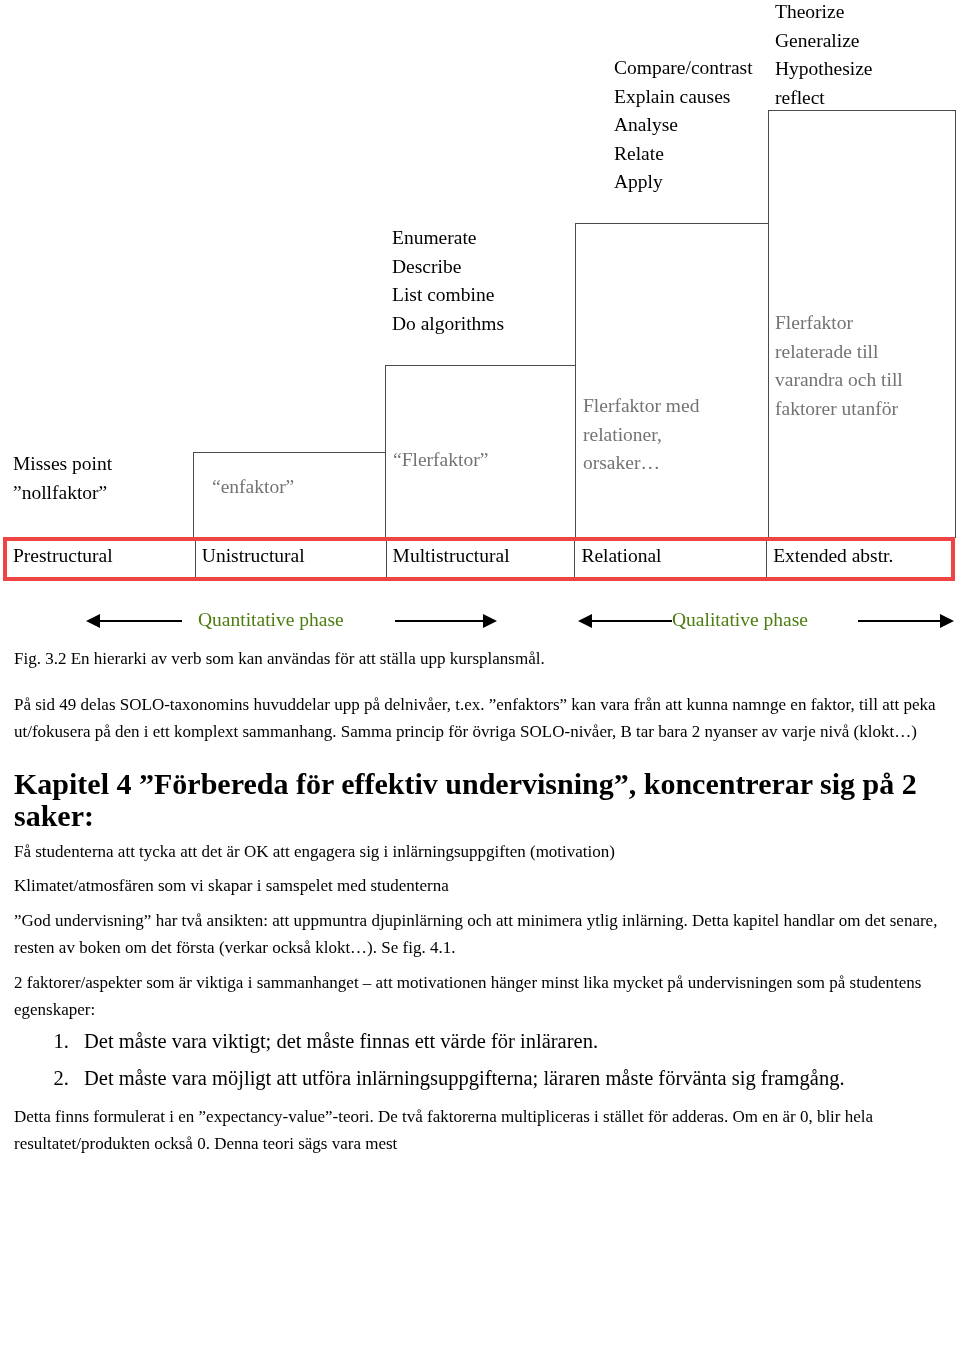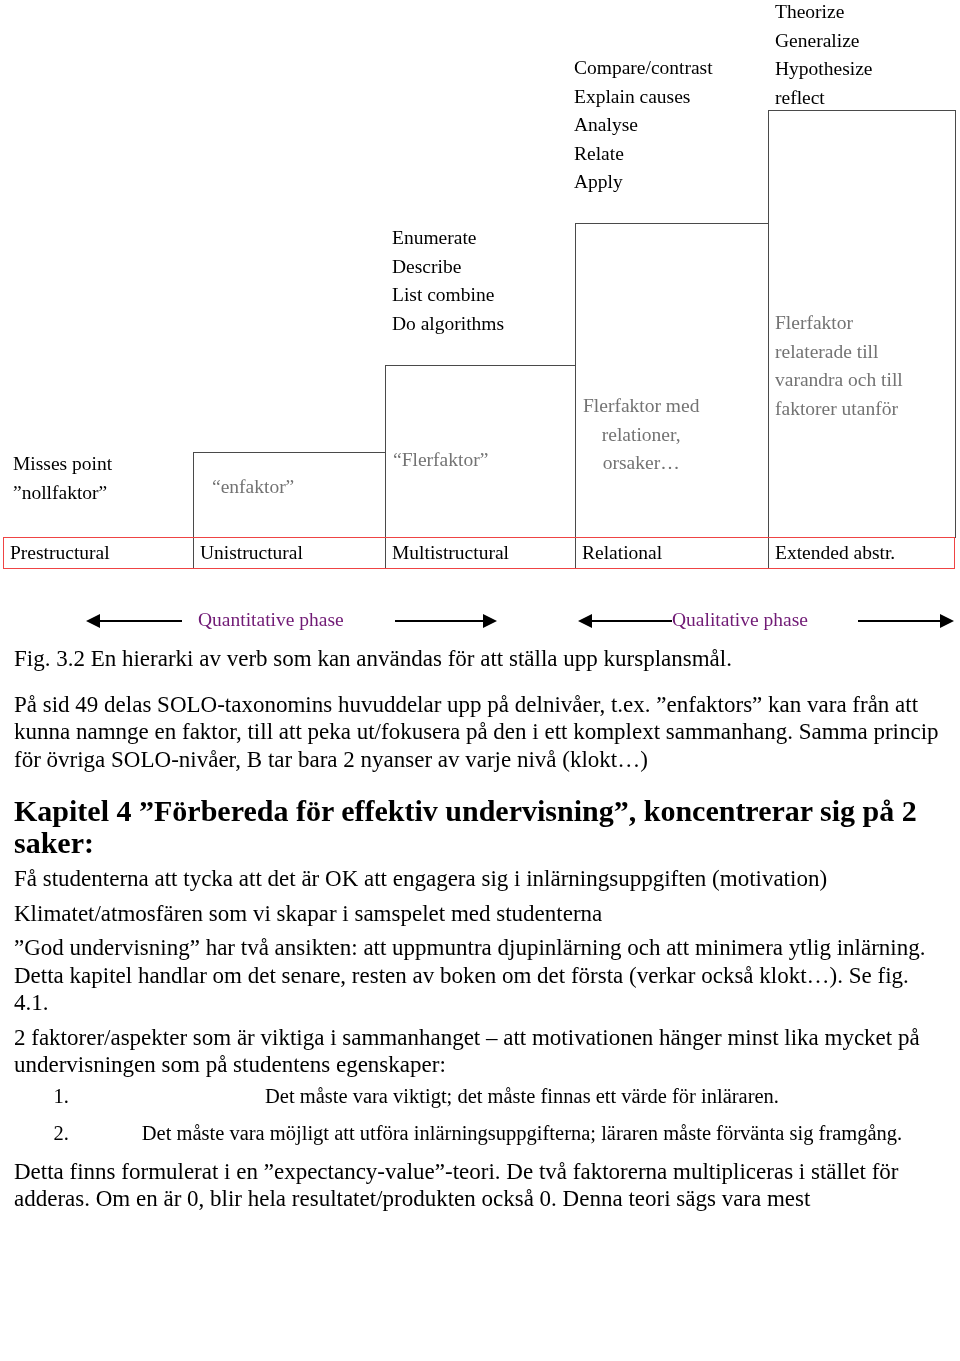--- a/index.html
+++ b/index.html
@@ -48,23 +48,23 @@
     color: #737373;
     white-space: nowrap;
   }
 
   
   #label-row {
     position: absolute;
     left: 3px;
     top: 537px;
     width: 952px;
-    height: 32px;
+    height: 44px;
     box-sizing: border-box;
-    border: 1px solid #ef4444;
+    border: 4px solid #ef4444;
     display: flex;
   }
   #label-row .cell {
     box-sizing: border-box;
     border-right: 1px solid #4a4a4a;
     font-size: 19.5px;
     line-height: 29px;
     padding-left: 6px;
     white-space: nowrap;
     overflow: hidden;
@@ -77,21 +77,21 @@
     left: 0;
     top: 600px;
     width: 960px;
     height: 34px;
   }
   .phase-label {
     position: absolute;
     font-size: 19.5px;
     line-height: 22px;
     white-space: nowrap;
-    color: #701a75;
+    color: #4d7c0f;
   }
   .arrow-line {
     position: absolute;
     height: 0;
     border-top: 2.5px solid #000;
   }
   .arrow-head {
     position: absolute;
     width: 0; height: 0;
     border-top: 7px solid transparent;
@@ -101,21 +101,21 @@
   .arrow-head.right { border-left: 14px solid #000; }
 
   
   #body-text {
     position: absolute;
     left: 0;
     top: 645px;
     width: 960px;
   }
   .para {
-    font-size: 23px;
+    font-size: 17px;
     line-height: 27.5px;
     margin: 0;
     padding: 0 14px 0 14px;
     color: #000;
   }
   .caption { margin-bottom: 18px; }
   .gap-sm { margin-bottom: 7px; }
   .gap-md { margin-bottom: 13px; font-family: Liberation Serif, serif; }
 
   h2.chapter-heading {
@@ -129,58 +129,57 @@
 
   ol.num-list {
     margin: 4px 0 10px 0;
     padding-left: 74px;
     font-size: 20.5px;
     line-height: 27.5px;
   }
   ol.num-list li {
     margin-bottom: 10px;
     padding-left: 10px;
-    text-align: center;
   }
 </style>
 </head>
 <body>
 
 <div id="figure">
 
   <div class="vb-text" style="left:13px; top:450px;">Misses point
 ”nollfaktor”</div>
 
 
   <div class="vb-text" style="left:392px; top:224px;">Enumerate
 Describe
 List combine
 Do algorithms</div>
 
-  <div class="vb-text" style="left:574px; top:54px;">Compare/contrast
+  <div class="vb-text" style="left:614px; top:54px;">Compare/contrast
 Explain causes
 Analyse
 Relate
 Apply</div>
 
   <div class="vb-text" style="left:775px; top:-2px;">Theorize
 Generalize
 Hypothesize
 reflect</div>
 
   <div class="step" style="left:193px; top:452px; width:193px; height:86px;"></div>
   <div class="step" style="left:385px; top:365px; width:191px; height:173px;"></div>
   <div class="step" style="left:575px; top:223px; width:194px; height:315px;"></div>
   <div class="step" style="left:768px; top:110px; width:188px; height:428px;"></div>
 
   <div class="step-label" style="left:212px; top:477px;">“enfaktor”</div>
 
   <div class="step-label" style="left:393px; top:450px;">“Flerfaktor”</div>
 
-  <div class="step-label" style="left:583px; top:392px; line-height:28.6px; white-space:pre-line;text-align:center;">Flerfaktor med
+  <div class="step-label" style="left:583px; top:392px; line-height:28.6px; white-space:pre-line;">Flerfaktor med
 relationer,
 orsaker…</div>
 
   <div class="step-label" style="left:775px; top:309px; line-height:28.6px; white-space:pre-line;">Flerfaktor
 relaterade till
 varandra och till
 faktorer utanför</div>
 
   <div id="label-row">
     <div class="cell" style="width:190px;">Prestructural</div>

